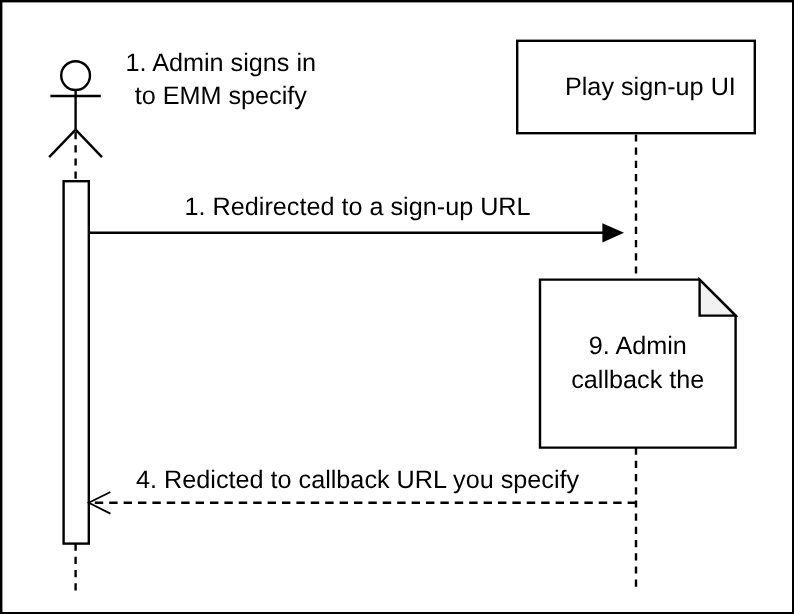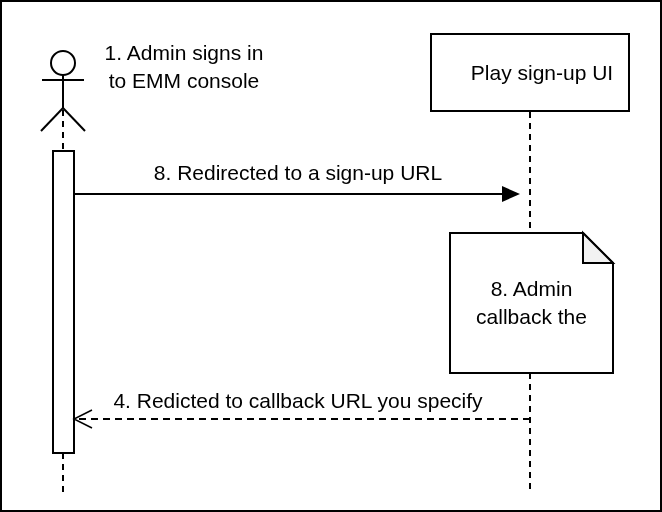--- a/index.html
+++ b/index.html
@@ -117,29 +117,29 @@
     </g>
 
     <g>
       <path d="M448,231 L581,231 L611,261 L611,371 L448,371 Z" fill="#ffffff" stroke="#000000" stroke-width="2"></path>
       <path d="M581,231 L581,261 L611,261 Z" fill="#f2f2f2" stroke="#000000" stroke-width="2"></path>
     </g>
   </svg>
 
   <div class="label actor-label">
     <div class="nowrap">1. Admin signs in</div>
-    <div class="nowrap">to EMM console</div>
+    <div class="nowrap">to EMM specify</div>
   </div>
 
   <div class="participant-box">
     <span class="nowrap">Play sign-up UI</span>
   </div>
 
-  <div class="label msg2-label nowrap">8. Redirected to a sign-up URL</div>
+  <div class="label msg2-label nowrap">1. Redirected to a sign-up URL</div>
 
   <div class="label note-label">
-    <div class="nowrap">8. Admin</div>
+    <div class="nowrap">9. Admin</div>
     <div class="nowrap">callback the</div>
   </div>
 
   <div class="label msg4-label nowrap">4. Redicted to callback URL you specify</div>
 
 </div>
 
 </body></html>

